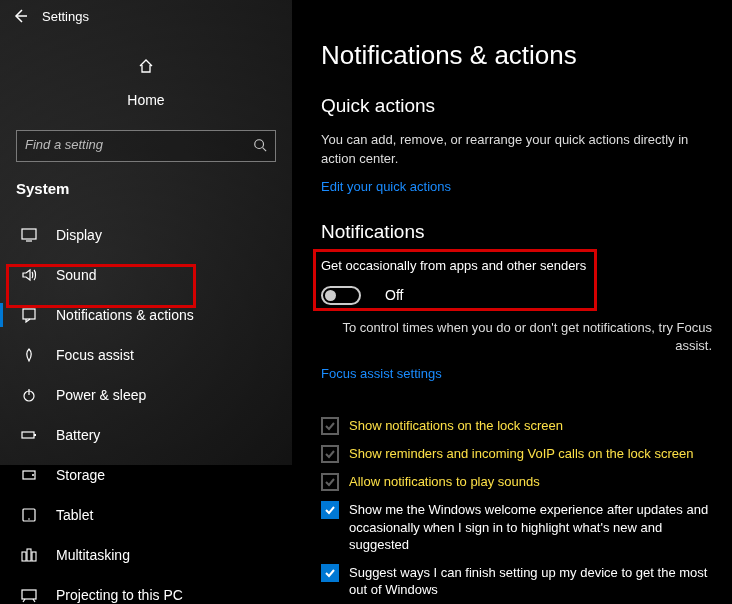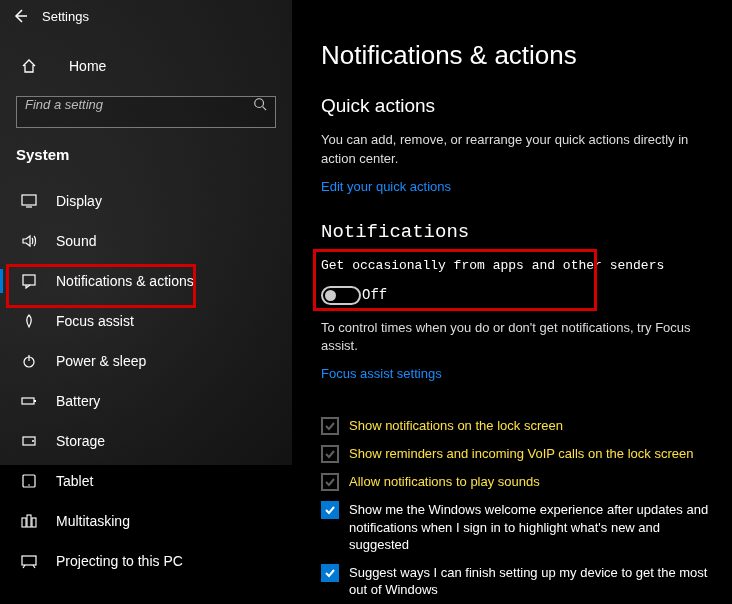--- a/index.html
+++ b/index.html
@@ -22,32 +22,33 @@
   }
   .sidebar-header {
     display: flex; align-items: center;
     padding: 8px 12px;
     gap: 14px;
   }
   .back-arrow { font-size: 16px; cursor: pointer; }
   .settings-title { font-size: 13px; font-weight: 400; }
   .home-row {
     display: flex; align-items: center;
-    padding: 10px 20px; gap: 31px;
+    padding: 10px 20px; gap: 18px;
     margin-top: 16px;
     cursor: pointer;
+    flex-direction: column;
   }
   .home-row .icon { width: 18px; display:flex; justify-content:center; }
   .home-label { font-size: 14px; }
   .search-box {
     margin: 12px 16px 0 16px;
     border: 1px solid #7a7a7a;
     height: 32px;
-    display: flex; align-items: flex-start;
-    padding: 0 8px;
+    display: flex; align-items: flex-end;
+    padding: 9px 8px;
     background: rgba(0,0,0,0.15);
   }
   .search-box input {
     flex: 1; background: transparent; border: none; outline: none;
     color: #ccc; font-size: 13px; font-style: italic;
     font-family: inherit;
   }
   .search-box input::placeholder { color: #bbb; font-style: italic; }
   .search-icon { color: #ccc; font-size: 14px; }
   .category-label {
@@ -81,34 +82,34 @@
     background: #000;
     padding: 40px 20px 20px 28px;
     overflow: hidden;
     position: relative;
   }
   .main h1 { font-size: 26px; font-weight: 400; margin-bottom: 24px; }
   .main h2 { font-size: 19px; font-weight: 400; margin-bottom: 14px; }
   .main .sub { font-size: 13px; color: #ddd; line-height: 1.45; margin-bottom: 8px; }
   .link { color: #1a8cff; font-size: 13px; cursor: pointer; display: inline-block; }
   .section { margin-bottom: 26px; }
-  .toggle-row { display: flex; align-items: center; gap: 1px; margin-top: 10px; }
+  .toggle-row { display: flex; align-items: center; gap: 24px; margin-top: 10px; }
   .toggle {
     width: 40px; height: 19px;
     border: 2px solid #ccc; border-radius: 10px;
     position: relative;
     cursor: pointer;
     background: #000;
   }
   .toggle .knob {
     width: 11px; height: 11px; border-radius: 50%;
     background: #ccc; position: absolute; left: 2px; top: 2px;
   }
   .toggle-label { font-size: 14px; }
-  .muted { color: #8c8c8c; }
+  .muted { color: #8c8c8c; text-align: right; }
   .check-row { display: flex; align-items: flex-start; gap: 10px; margin-bottom: 10px; }
   .checkbox {
     width: 18px; height: 18px; flex-shrink: 0;
     display: flex; align-items: center; justify-content: center;
     font-size: 14px;
   }
   .checkbox.disabled { border: 2px solid #606060; color: #606060; }
   .checkbox.checked { background: #0078d4; color: #fff; }
   .check-label { font-size: 13px; line-height: 1.35; }
   .check-label.disabled { color: #fde047; }
@@ -247,21 +248,21 @@
 
 <div class="main">
   <h1>Notifications &amp; actions</h1>
 
   <div class="section">
     <h2>Quick actions</h2>
     <div class="sub">You can add, remove, or rearrange your quick actions directly in action center.</div>
     <span class="link">Edit your quick actions</span>
   </div>
 
-  <div class="section" style="margin-bottom:14px; position:relative;font-family:Liberation Mono, monospace;">
+  <div class="section" style="margin-bottom:14px; position:relative;">
     <h2>Notifications</h2>
     <div class="sub" style="color:#fff;">Get occasionally from apps and other senders</div>
     <div class="toggle-row">
       <div class="toggle">
           <div class="knob"></div>
         </div>
       <span class="toggle-label">Off</span>
     </div>
     <div class="highlight-red" style="left:-8px; top:28px; width:284px; height:62px;"></div>
   </div>
@@ -293,21 +294,21 @@
           </svg>
         </div>
         <div class="check-label disabled">Allow notifications to play sounds</div>
       </div>
       <div class="check-row">
         <div class="checkbox checked">
           <svg width="12" height="12" viewBox="0 0 12 12">
             <path d="M2 6 L5 9 L10 3" stroke="currentColor" stroke-width="2" fill="none"></path>
           </svg>
         </div>
-        <div class="check-label">Show me the Windows welcome experience after updates and notifications when I sign in to highlight what's new and suggested</div>
+        <div class="check-label">Show me the Windows welcome experience after updates and occasionally when I sign in to highlight what's new and suggested</div>
       </div>
       <div class="check-row">
         <div class="checkbox checked">
           <svg width="12" height="12" viewBox="0 0 12 12">
             <path d="M2 6 L5 9 L10 3" stroke="currentColor" stroke-width="2" fill="none"></path>
           </svg>
         </div>
         <div class="check-label">Suggest ways I can finish setting up my device to get the most out of Windows</div>
       </div>
     </div>

